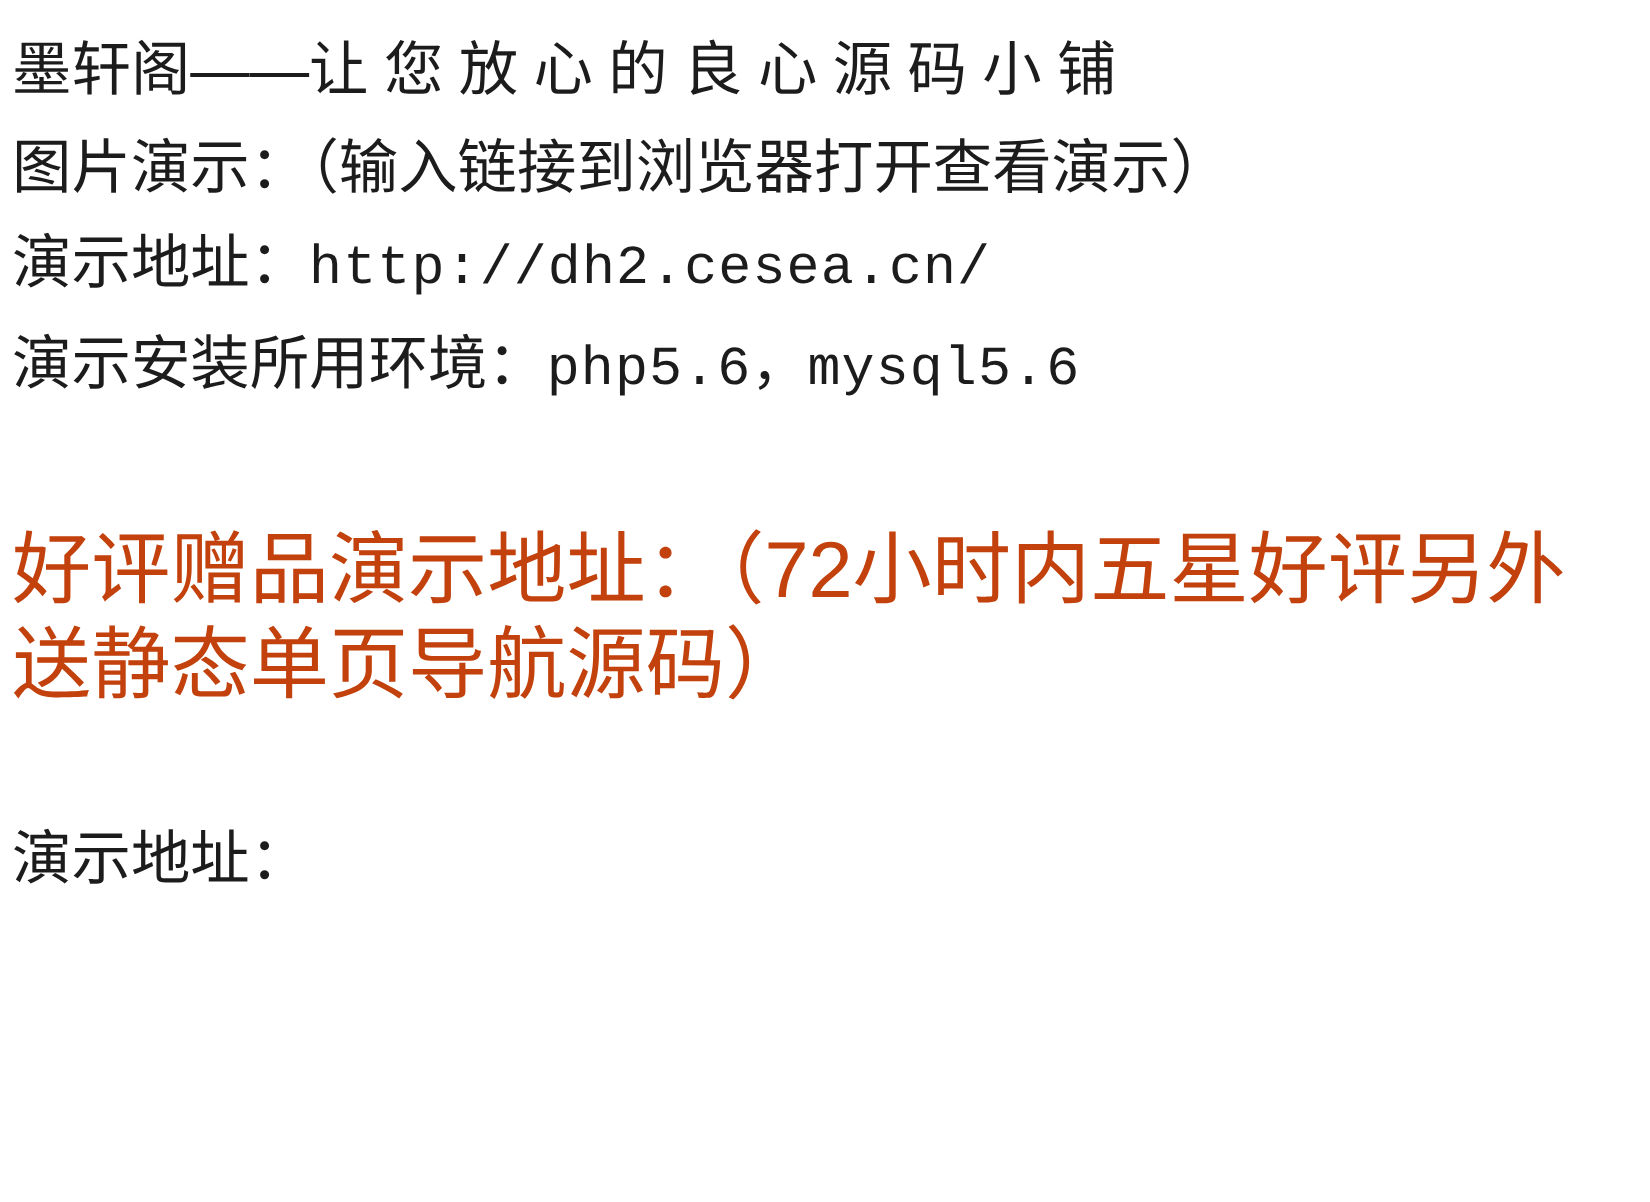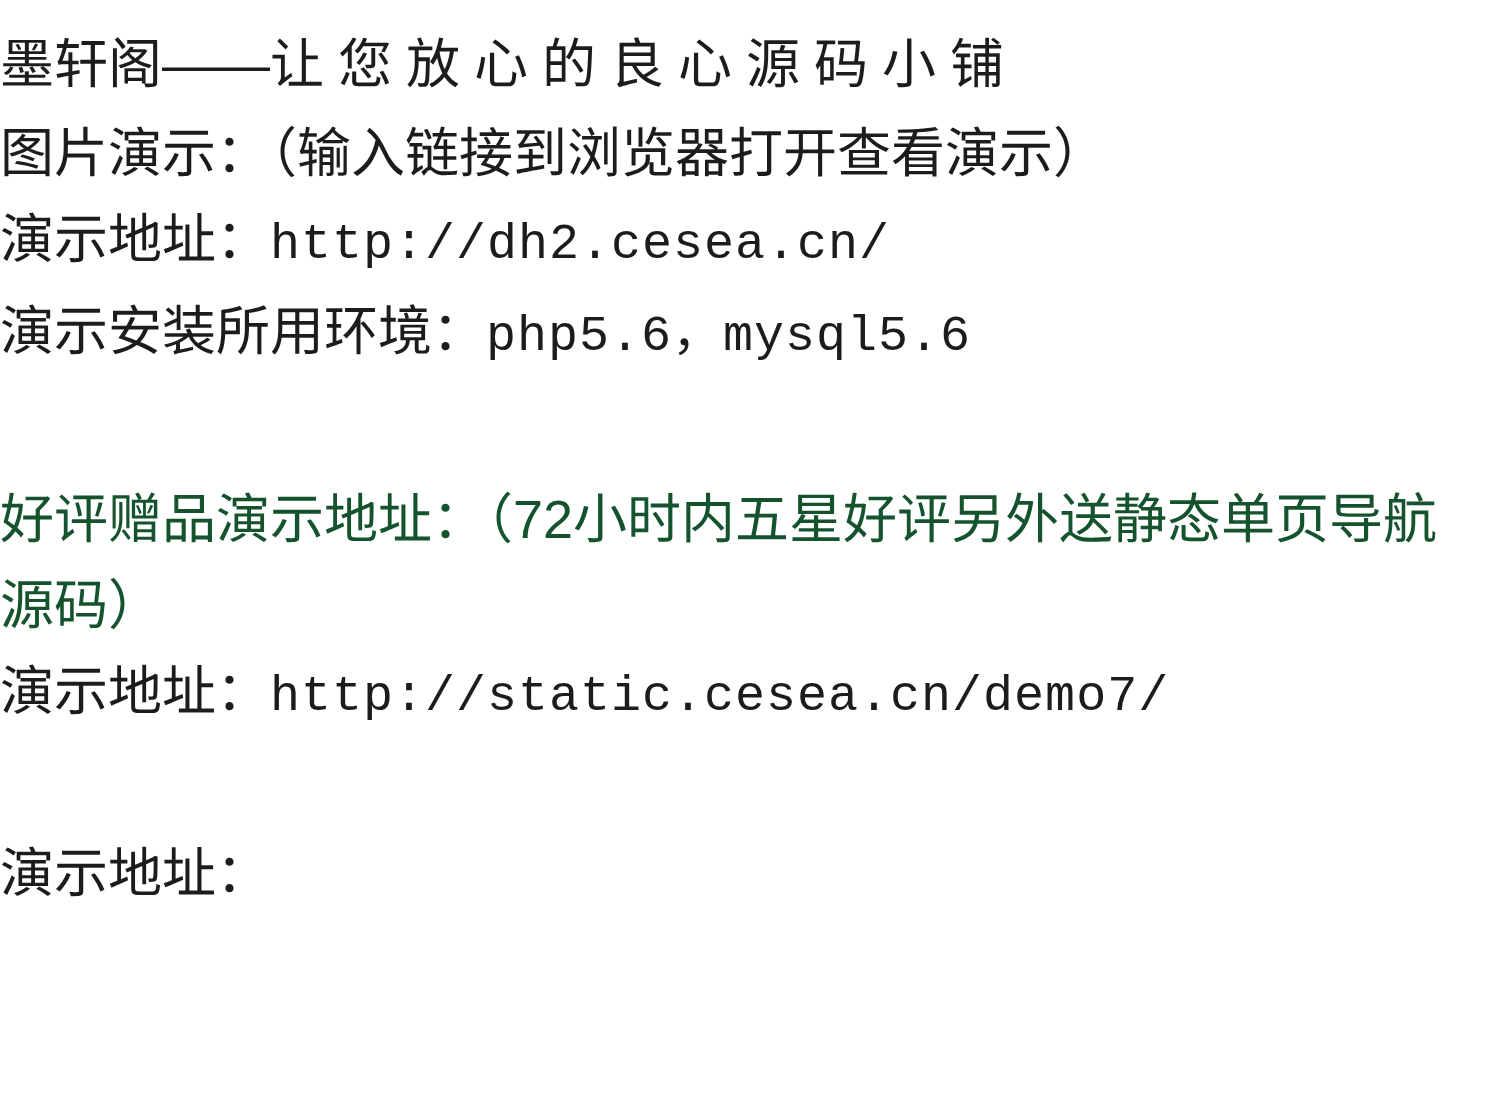--- a/index.html
+++ b/index.html
@@ -12,21 +12,21 @@
     height: 1093px;
     font-family: "Liberation Sans", "DejaVu Sans", sans-serif;
     color: #1c1c1c;
     overflow: hidden;
   }
   .page {
     position: relative;
     width: 1500px;
     height: 765px;
     box-sizing: border-box;
-    padding: 18px 20px 0 0;
+    padding: 18px 20px 0 11px;
   }
   .line {
     font-size: 54px;
     line-height: 86px;
     letter-spacing: 0px;
     white-space: nowrap;
     color: #1c1c1c;
     font-weight: 400;
   }
   .title-line {
@@ -36,23 +36,23 @@
   }
   .title-spaced {
     letter-spacing: 14px;
   }
   .mono {
     font-family: Liberation Mono, monospace;
     letter-spacing: 1px;
     font-size: 50px;
   }
   .wrap-line {
-    font-size: 54px;
+    font-size: 72px;
     line-height: 86px;
-    color: #14532d;
+    color: #c2410c;
     white-space: normal;
     max-width: 1480px;
   }
   .spacer-lg {
     height: 96px;
   }
   .spacer-md {
     height: 90px;
   }
 </style>
@@ -74,21 +74,18 @@
 
 
   <div class="line">
     <span>演示安装所用环境：</span><span class="mono">php5.6，mysql5.6</span>
   </div>
 
   <div class="spacer-lg"></div>
 
   <div class="wrap-line">好评赠品演示地址：（72小时内五星好评另外送静态单页导航源码）</div>
 
-  <div class="line">
-    <span>演示地址：</span><span class="mono">http://static.cesea.cn/demo7/</span>
-  </div>
 
   <div class="spacer-md"></div>
 
   <div class="line">演示地址：</div>
 
 </div>
 
 </body></html>

